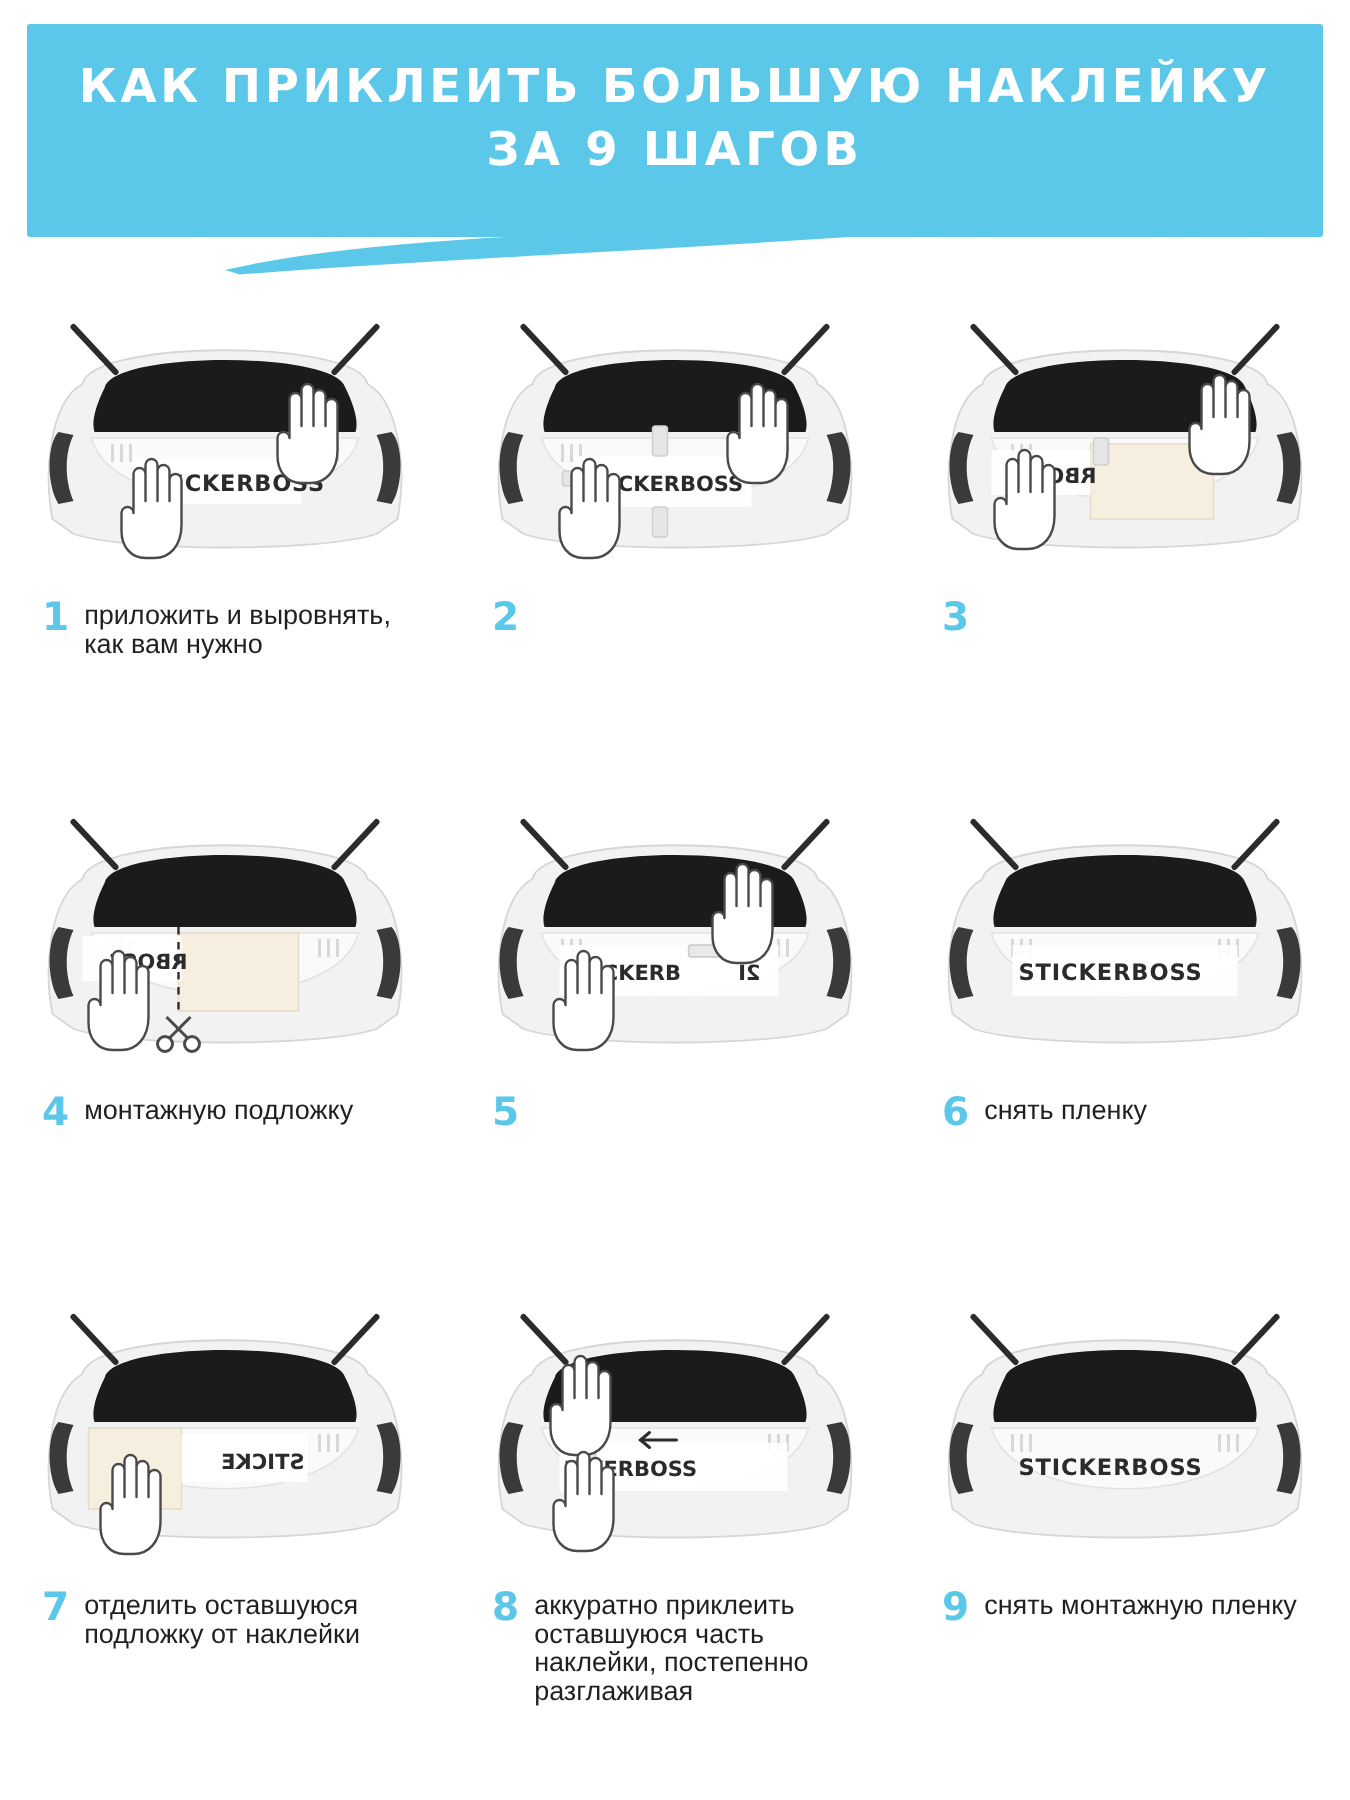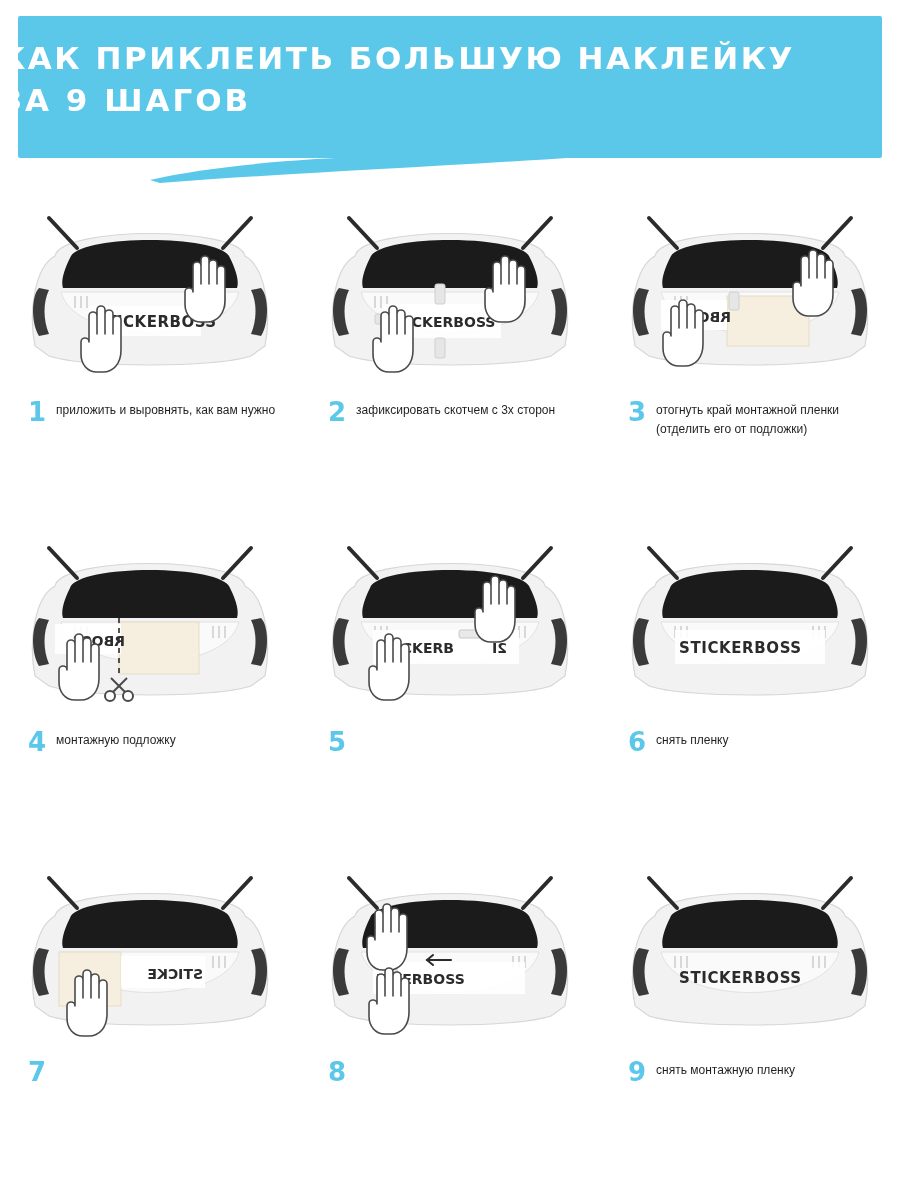--- a/index.html
+++ b/index.html
@@ -49,21 +49,21 @@
     top: 150px;
     width: 500px;
     height: 34px;
     overflow: hidden;
   }
   .header-title {
     position: absolute;
     left: 0;
     top: 38px;
     width: 900px;
-    text-align: left;
+    text-align: center;
     color: #ffffff;
     font-weight: bold;
     font-size: 31px;
     letter-spacing: 2.5px;
     line-height: 1.35;
     text-transform: uppercase;
     font-family: "DejaVu Sans", sans-serif;
   }
   .header-title .line2 {
     display: block;
@@ -112,21 +112,21 @@
   .step-num {
     color: #5bc8ea;
     font-weight: bold;
     font-size: 26px;
     line-height: 22px;
     font-family: "DejaVu Sans", sans-serif;
     flex: 0 0 auto;
     min-width: 16px;
   }
   .step-text {
-    font-size: 12px;
+    font-size: 18px;
     line-height: 19px;
     color: #231f20;
     font-family: "Liberation Sans", sans-serif;
   }
 
   
   svg { display: block; }
 </style>
 </head>
 <body>
@@ -217,21 +217,20 @@
         <g fill="#ffffff" stroke="#4a4a4a" stroke-width="1.6" stroke-linejoin="round">
           <path d="M178 92 l0 -22 a4 4 0 0 1 8 0 l0 18 l0 -24 a4 4 0 0 1 8 0 l0 24 l0 -20 a4 4 0 0 1 8 0 l0 20 l0 -14 a4 4 0 0 1 8 0 l0 30 c0 14 -8 22 -18 22 l-6 0 c-10 0 -16 -8 -16 -18 l0 -12 a4 4 0 0 1 8 0 z"></path>
         </g>
         <g fill="#ffffff" stroke="#4a4a4a" stroke-width="1.6" stroke-linejoin="round">
           <path d="M66 142 l0 -22 a4 4 0 0 1 8 0 l0 18 l0 -24 a4 4 0 0 1 8 0 l0 24 l0 -20 a4 4 0 0 1 8 0 l0 20 l0 -14 a4 4 0 0 1 8 0 l0 30 c0 14 -8 22 -18 22 l-6 0 c-10 0 -16 -8 -16 -18 l0 -12 a4 4 0 0 1 8 0 z"></path>
         </g>
       </svg>
     </div>
     <div class="caption">
       <span class="step-num">2</span>
-      <span class="step-text">зафиксировать скотчем с 3х сторон</span>
     </div>
   </div>
 
   <div class="cell">
     <div class="figure">
       <svg class="car" viewBox="0 0 270 190">
         <path d="M40 60 C 46 30, 224 30, 230 60 C 252 72, 256 120, 250 150 L 236 160 C 200 172, 70 172, 34 160 L 20 150 C 14 120, 18 72, 40 60 Z" fill="#f2f2f2" stroke="#d6d6d6" stroke-width="1.2"></path>
         <path d="M55 62 C 62 38, 208 38, 215 62 C 222 76, 224 86, 222 92 L 48 92 C 46 86, 48 76, 55 62 Z" fill="#1b1b1b"></path>
         <path d="M62 52 L 34 22" stroke="#2b2b2b" stroke-width="4" stroke-linecap="round"></path>
         <path d="M208 52 L 236 22" stroke="#2b2b2b" stroke-width="4" stroke-linecap="round"></path>
@@ -255,21 +254,20 @@
         <g fill="#ffffff" stroke="#4a4a4a" stroke-width="1.6" stroke-linejoin="round">
           <path d="M186 86 l0 -22 a4 4 0 0 1 8 0 l0 18 l0 -24 a4 4 0 0 1 8 0 l0 24 l0 -20 a4 4 0 0 1 8 0 l0 20 l0 -14 a4 4 0 0 1 8 0 l0 30 c0 14 -8 22 -18 22 l-6 0 c-10 0 -16 -8 -16 -18 l0 -12 a4 4 0 0 1 8 0 z"></path>
         </g>
         <g fill="#ffffff" stroke="#4a4a4a" stroke-width="1.6" stroke-linejoin="round">
           <path d="M56 136 l0 -22 a4 4 0 0 1 8 0 l0 18 l0 -24 a4 4 0 0 1 8 0 l0 24 l0 -20 a4 4 0 0 1 8 0 l0 20 l0 -14 a4 4 0 0 1 8 0 l0 30 c0 14 -8 22 -18 22 l-6 0 c-10 0 -16 -8 -16 -18 l0 -12 a4 4 0 0 1 8 0 z"></path>
         </g>
       </svg>
     </div>
     <div class="caption">
       <span class="step-num">3</span>
-      <span class="step-text">отогнуть край монтажной пленки (отделить его от подложки)</span>
     </div>
   </div>
 
   <div class="cell">
     <div class="figure">
       <svg class="car" viewBox="0 0 270 190">
         <path d="M40 60 C 46 30, 224 30, 230 60 C 252 72, 256 120, 250 150 L 236 160 C 200 172, 70 172, 34 160 L 20 150 C 14 120, 18 72, 40 60 Z" fill="#f2f2f2" stroke="#d6d6d6" stroke-width="1.2"></path>
         <path d="M55 62 C 62 38, 208 38, 215 62 C 222 76, 224 86, 222 92 L 48 92 C 46 86, 48 76, 55 62 Z" fill="#1b1b1b"></path>
         <path d="M62 52 L 34 22" stroke="#2b2b2b" stroke-width="4" stroke-linecap="round"></path>
         <path d="M208 52 L 236 22" stroke="#2b2b2b" stroke-width="4" stroke-linecap="round"></path>
@@ -397,20 +395,21 @@
 
         <rect x="106" y="100" width="84" height="32" fill="#ffffff" opacity="0.9"></rect>
         <text x="110" y="123" font-family="DejaVu Sans, sans-serif" font-size="14" font-weight="bold" fill="#2b2b2b" transform="scale(-1,1) translate(-298,0)">STICKE</text>
         <g fill="#ffffff" stroke="#4a4a4a" stroke-width="1.6" stroke-linejoin="round">
           <path d="M60 146 l0 -22 a4 4 0 0 1 8 0 l0 18 l0 -24 a4 4 0 0 1 8 0 l0 24 l0 -20 a4 4 0 0 1 8 0 l0 20 l0 -14 a4 4 0 0 1 8 0 l0 30 c0 14 -8 22 -18 22 l-6 0 c-10 0 -16 -8 -16 -18 l0 -12 a4 4 0 0 1 8 0 z"></path>
         </g>
       </svg>
     </div>
     <div class="caption">
       <span class="step-num">7</span>
+      <span class="step-text">отделить оставшуюся подложку от наклейки</span>
     </div>
   </div>
 
   <div class="cell">
     <div class="figure">
       <svg class="car" viewBox="0 0 270 190">
         <path d="M40 60 C 46 30, 224 30, 230 60 C 252 72, 256 120, 250 150 L 236 160 C 200 172, 70 172, 34 160 L 20 150 C 14 120, 18 72, 40 60 Z" fill="#f2f2f2" stroke="#d6d6d6" stroke-width="1.2"></path>
         <path d="M55 62 C 62 38, 208 38, 215 62 C 222 76, 224 86, 222 92 L 48 92 C 46 86, 48 76, 55 62 Z" fill="#1b1b1b"></path>
         <path d="M62 52 L 34 22" stroke="#2b2b2b" stroke-width="4" stroke-linecap="round"></path>
         <path d="M208 52 L 236 22" stroke="#2b2b2b" stroke-width="4" stroke-linecap="round"></path>
@@ -438,20 +437,21 @@
         <g fill="#ffffff" stroke="#4a4a4a" stroke-width="1.6" stroke-linejoin="round">
           <path d="M60 80 l0 -22 a4 4 0 0 1 8 0 l0 18 l0 -24 a4 4 0 0 1 8 0 l0 24 l0 -20 a4 4 0 0 1 8 0 l0 20 l0 -14 a4 4 0 0 1 8 0 l0 30 c0 14 -8 22 -18 22 l-6 0 c-10 0 -16 -8 -16 -18 l0 -12 a4 4 0 0 1 8 0 z"></path>
         </g>
         <g fill="#ffffff" stroke="#4a4a4a" stroke-width="1.6" stroke-linejoin="round">
           <path d="M62 144 l0 -22 a4 4 0 0 1 8 0 l0 18 l0 -24 a4 4 0 0 1 8 0 l0 24 l0 -20 a4 4 0 0 1 8 0 l0 20 l0 -14 a4 4 0 0 1 8 0 l0 30 c0 14 -8 22 -18 22 l-6 0 c-10 0 -16 -8 -16 -18 l0 -12 a4 4 0 0 1 8 0 z"></path>
         </g>
       </svg>
     </div>
     <div class="caption">
       <span class="step-num">8</span>
+      <span class="step-text">аккуратно приклеить оставшуюся часть наклейки, постепенно разглаживая</span>
     </div>
   </div>
 
   <div class="cell">
     <div class="figure">
       <svg class="car" viewBox="0 0 270 190">
         <path d="M40 60 C 46 30, 224 30, 230 60 C 252 72, 256 120, 250 150 L 236 160 C 200 172, 70 172, 34 160 L 20 150 C 14 120, 18 72, 40 60 Z" fill="#f2f2f2" stroke="#d6d6d6" stroke-width="1.2"></path>
         <path d="M55 62 C 62 38, 208 38, 215 62 C 222 76, 224 86, 222 92 L 48 92 C 46 86, 48 76, 55 62 Z" fill="#1b1b1b"></path>
         <path d="M62 52 L 34 22" stroke="#2b2b2b" stroke-width="4" stroke-linecap="round"></path>
         <path d="M208 52 L 236 22" stroke="#2b2b2b" stroke-width="4" stroke-linecap="round"></path>

